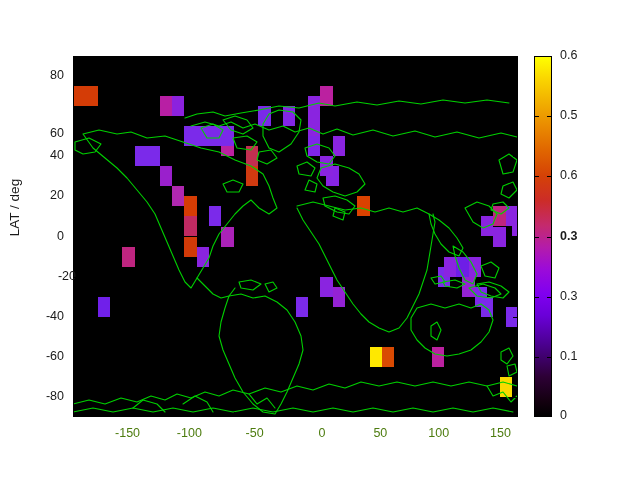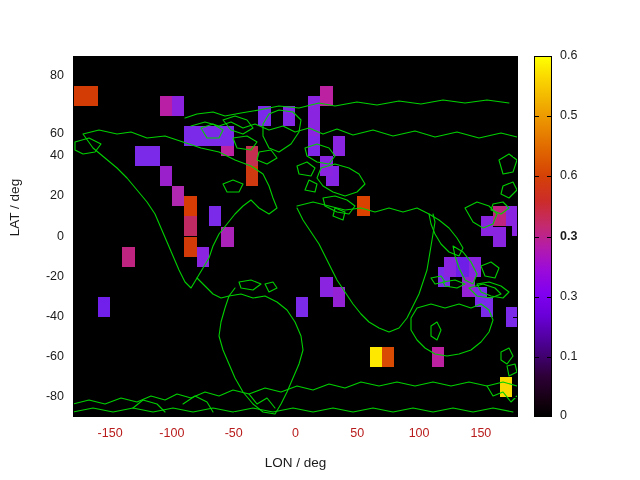--- a/index.html
+++ b/index.html
@@ -23,21 +23,21 @@
   }
   #plot-border{
     position:absolute;left:73px;top:56px;width:445px;height:361px;
     border:1px solid #000;box-sizing:border-box;pointer-events:none;
   }
   .cell{position:absolute;}
   #coast{position:absolute;left:0;top:0;width:445px;height:361px;}
 
   
   .ytick{position:absolute;right:0;width:34px;text-align:right;font-size:12.5px;color:#1a1a1a;}
-  .xtick{position:absolute;width:60px;text-align:center;font-size:12.5px;color:#b91c1c;}
+  .xtick{position:absolute;width:60px;text-align:right;font-size:12.5px;color:#4d7c0f;}
   .tickmark-y{position:absolute;background:#000;width:5px;height:1px;}
   .tickmark-x{position:absolute;background:#000;width:1px;height:5px;}
   #ylabel{
     position:absolute;left:-14px;top:200px;font-size:13.5px;color:#1a1a1a;
     transform:rotate(-90deg);transform-origin:center;white-space:nowrap;
   }
   #xlabel{position:absolute;left:73px;top:455px;width:445px;text-align:center;font-size:13.5px;color:#1a1a1a;}
 
   
   #cbar{
@@ -211,41 +211,40 @@
         <path d="M60 352 L70 344 L84 348 L92 356"></path>
         <path d="M110 348 L122 340 L134 346 L140 356"></path>
         <path d="M176 338 L184 348 L194 342 L202 352"></path>
         <path d="M414 330 L420 340 L430 336 L438 346 L444 340"></path>
       </g>
     </svg>
   </div>
   <div id="plot-border"></div>
 
   <div id="ylabel">LAT / deg</div>
-  <div id="xlabel">LON / deg</div>
 
   <div id="cbar"></div>
 
   <div id="dyn">
       <div class="ytick" style="left: 20px; width: 44px; top: 68.0556px;">80</div>
       <div class="tickmark-y" style="left: 73px; top: 76.0556px;"></div>
       <div class="tickmark-y" style="left: 513px; top: 76.0556px;"></div>
       <div class="ytick" style="left: 20px; width: 44px; top: 126px;">60</div>
       <div class="tickmark-y" style="left: 73px; top: 116.167px;"></div>
       <div class="tickmark-y" style="left: 513px; top: 116.167px;"></div>
       <div class="ytick" style="left: 20px; width: 44px; top: 148.278px;">40</div>
       <div class="tickmark-y" style="left: 73px; top: 156.278px;"></div>
       <div class="tickmark-y" style="left: 513px; top: 156.278px;"></div>
       <div class="ytick" style="left: 20px; width: 44px; top: 188.389px; text-align: right;">20</div>
       <div class="tickmark-y" style="left: 73px; top: 196.389px;"></div>
       <div class="tickmark-y" style="left: 513px; top: 196.389px;"></div>
       <div class="ytick" style="left: 20px; width: 44px; top: 228.5px;">0</div>
       <div class="tickmark-y" style="left: 73px; top: 236.5px;"></div>
       <div class="tickmark-y" style="left: 513px; top: 236.5px;"></div>
-      <div class="ytick" style="left: 20px; width: 44px; top: 268.611px;">-20</div>
+      <div class="ytick" style="left: 32px; width: 44px; top: 268.611px;">-20</div>
       <div class="tickmark-y" style="left: 73px; top: 276.611px;"></div>
       <div class="tickmark-y" style="left: 513px; top: 276.611px;"></div>
       <div class="ytick" style="left: 20px; width: 44px; top: 308.722px;">-40</div>
       <div class="tickmark-y" style="left: 73px; top: 316.722px;"></div>
       <div class="tickmark-y" style="left: 513px; top: 316.722px;"></div>
       <div class="ytick" style="left: 20px; width: 44px; top: 348.833px;">-60</div>
       <div class="tickmark-y" style="left: 73px; top: 356.833px;"></div>
       <div class="tickmark-y" style="left: 513px; top: 356.833px;"></div>
       <div class="ytick" style="left: 20px; width: 44px; top: 388.944px;">-80</div>
       <div class="tickmark-y" style="left: 73px; top: 396.944px;"></div>

